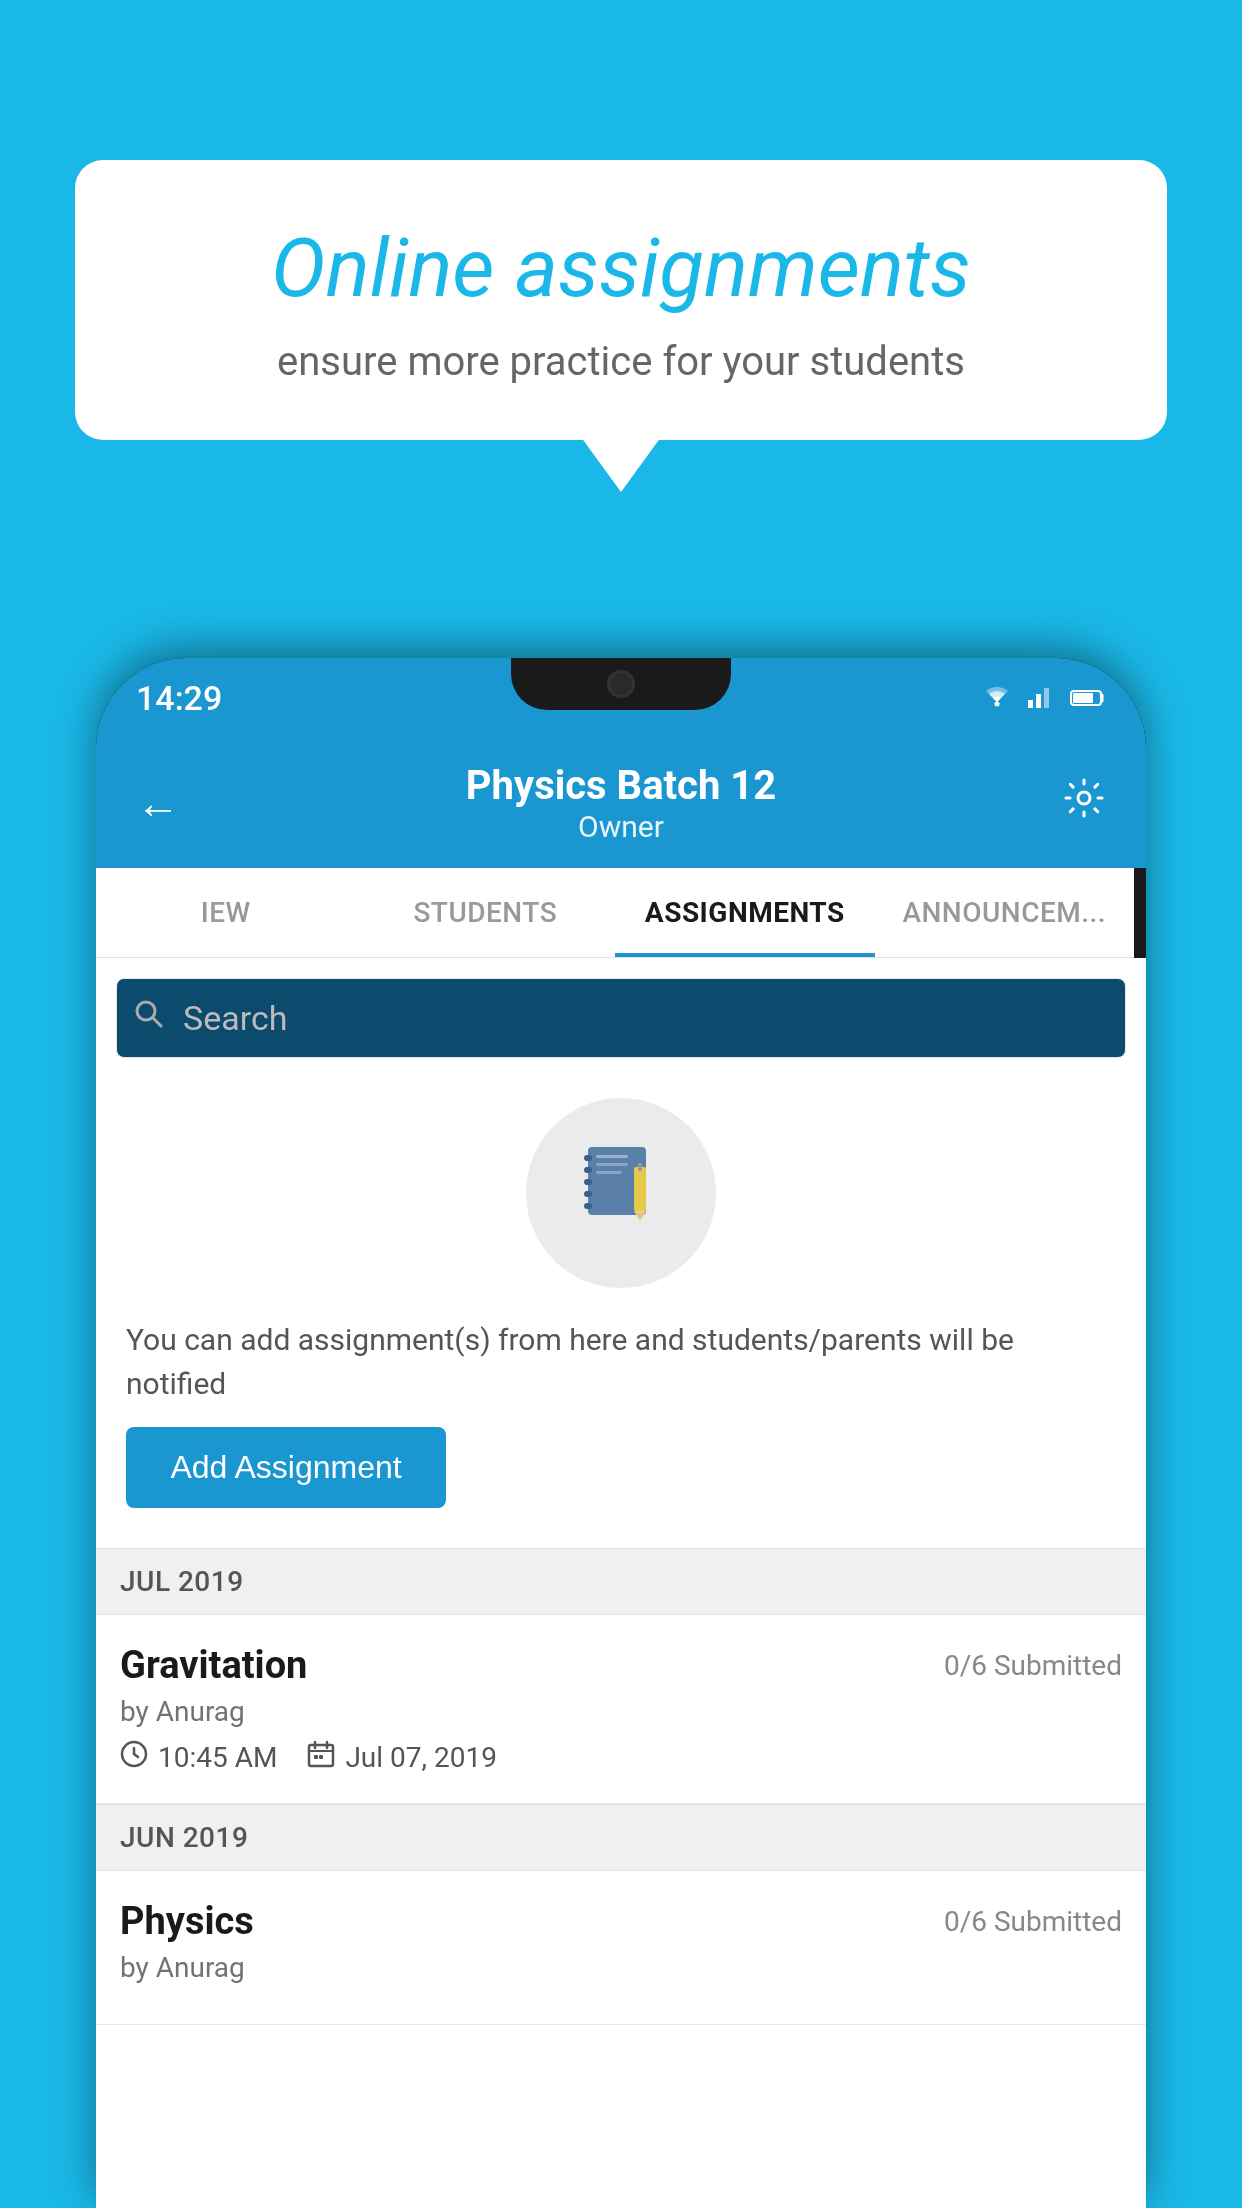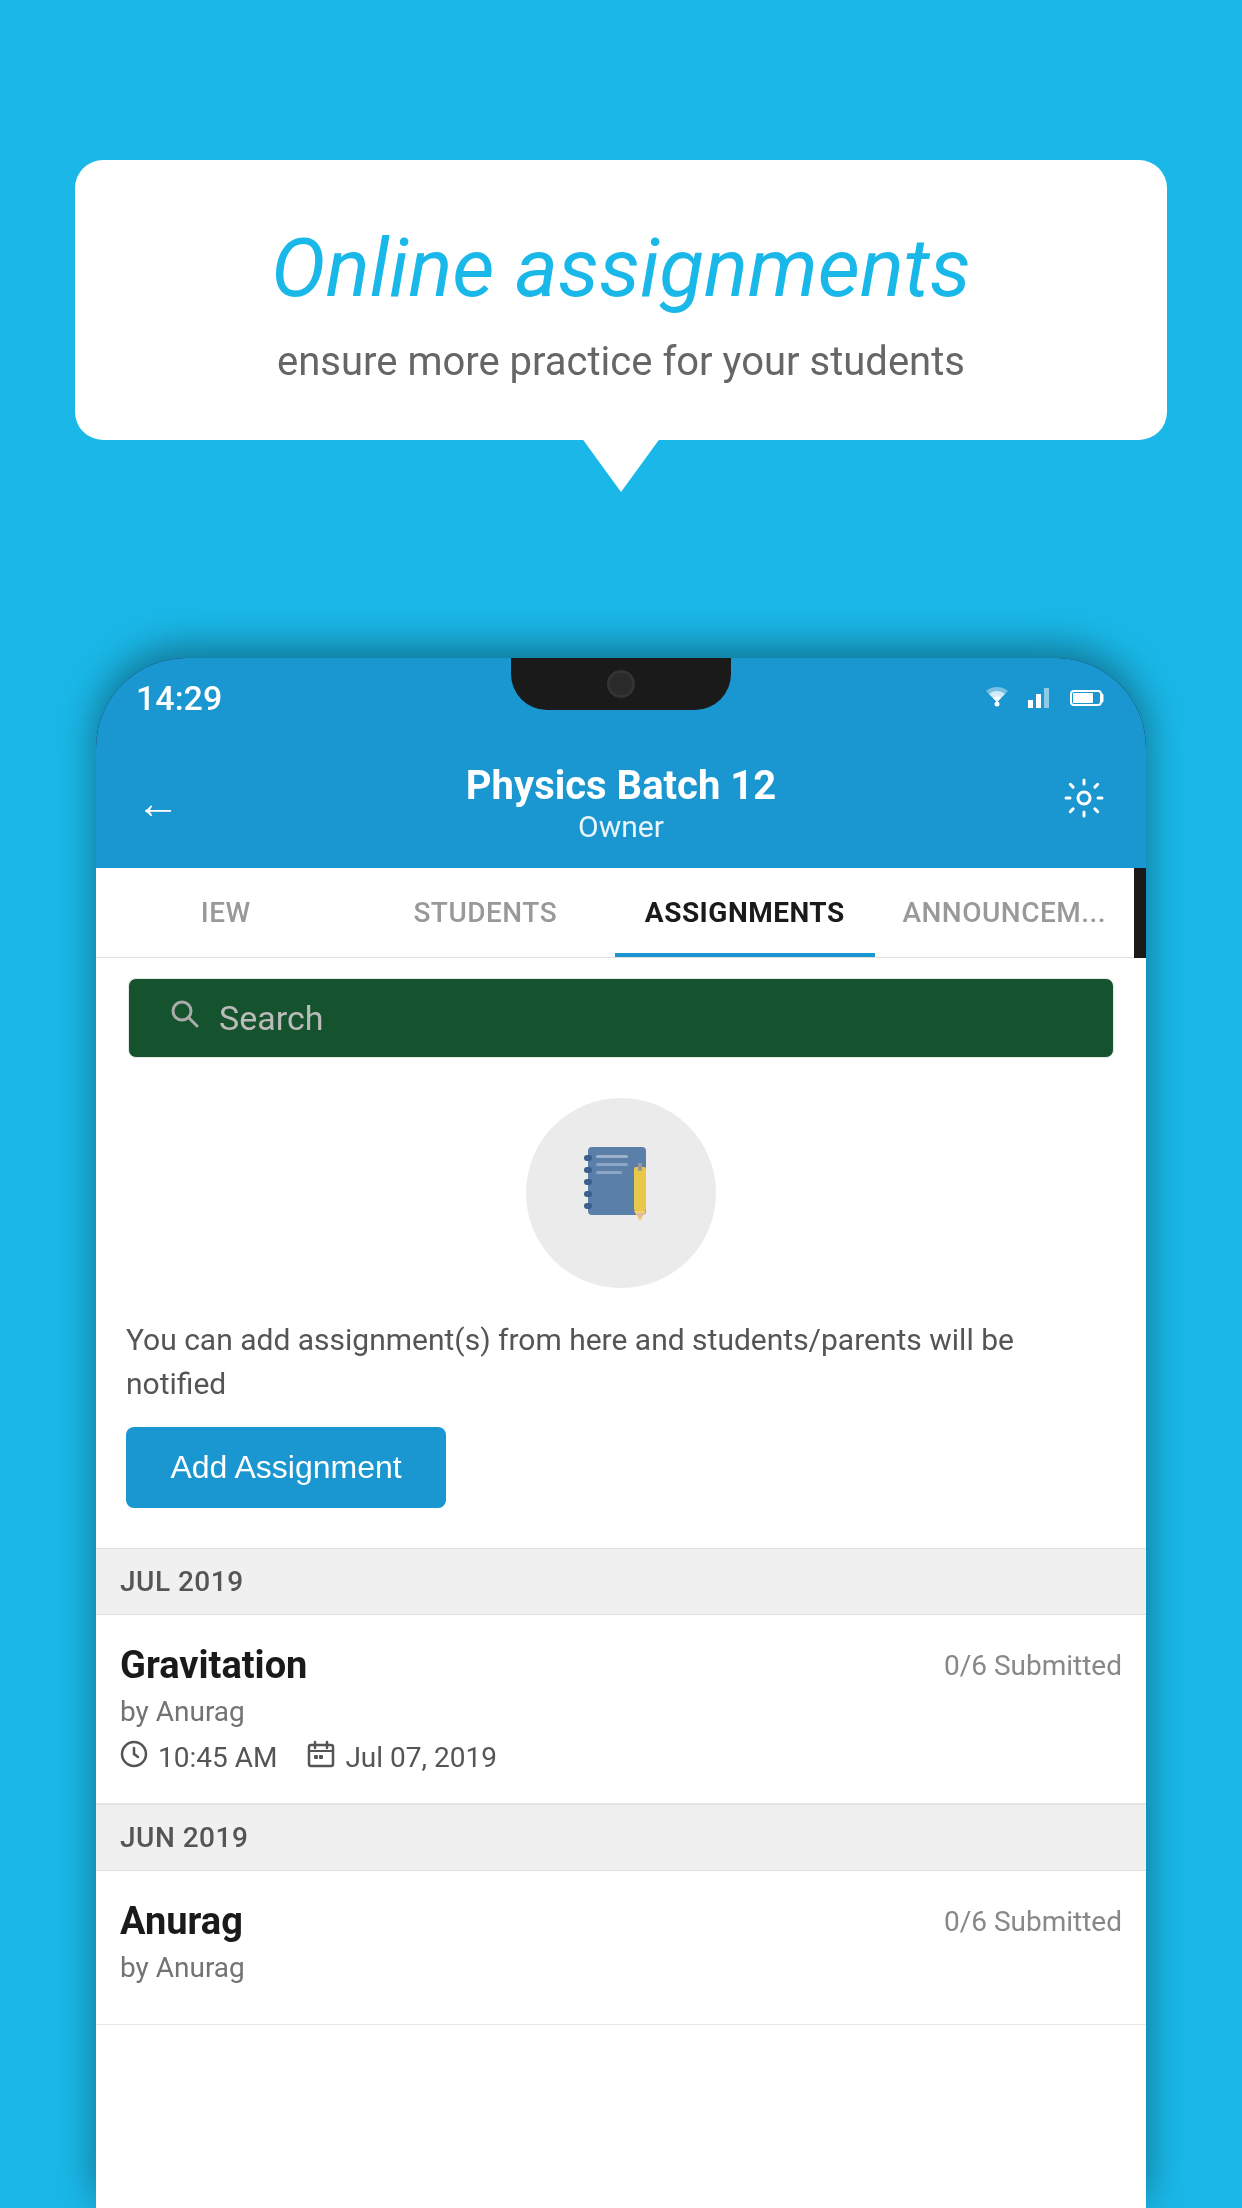--- a/index.html
+++ b/index.html
@@ -216,26 +216,26 @@
       top: 300px;
       left: 0;
       right: 0;
       bottom: 0;
       background: white;
       overflow: hidden;
     }
 
     
     .search-bar {
-      margin: 20px 32px;
-      background: #14532d;
+      margin: 20px 20px;
+      background: #0c4a6e;
       border-radius: 8px;
       display: flex;
       align-items: center;
-      padding: 18px 40px;
+      padding: 18px 16px;
       border: 1px solid #e8e8e8;
     }
 
     .search-icon {
       color: #aaa;
       font-size: 36px;
       margin-right: 18px;
     }
 
     .search-text {
@@ -499,20 +499,20 @@
           </span>
           <span>Jul 07, 2019</span>
         </div>
       </div>
     </div>
 
     <div class="section-header">JUN 2019</div>
 
     <div class="assignment-item">
       <div class="assignment-top-row">
-        <span class="assignment-name">Anurag</span>
+        <span class="assignment-name">Physics</span>
         <span class="assignment-submitted">0/6 Submitted</span>
       </div>
       <div class="assignment-author">by Anurag</div>
     </div>
 
   </div>
 </div>
 
 </body></html>

